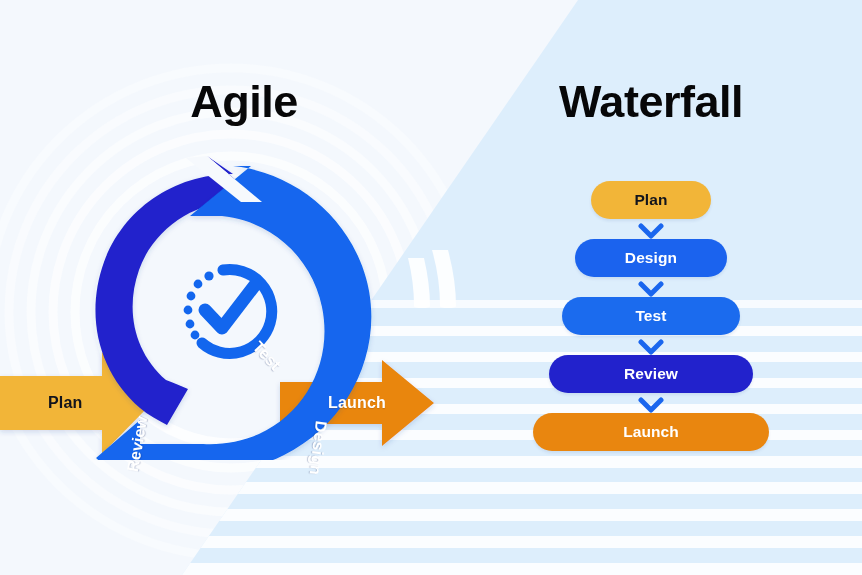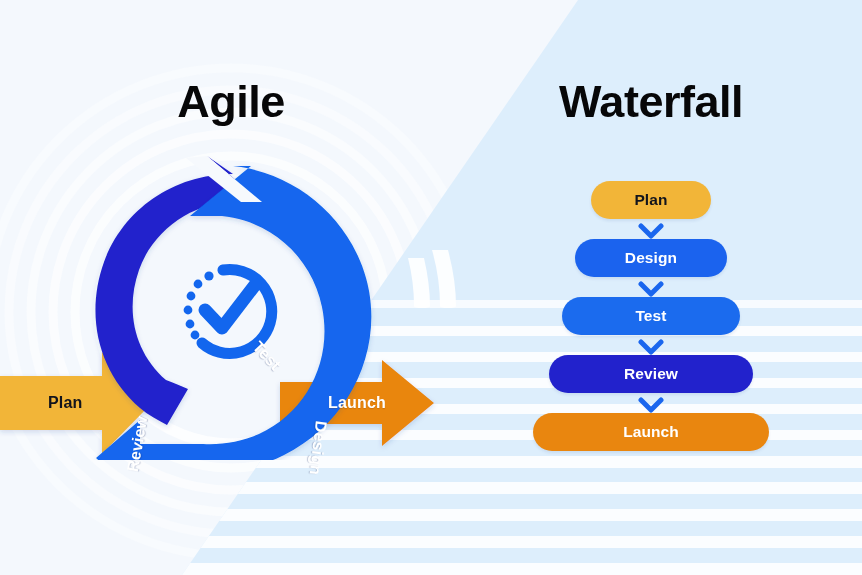--- a/index.html
+++ b/index.html
@@ -29,21 +29,21 @@
 
   
   .title {
     position: absolute;
     font-weight: bold;
     color: #070708;
     letter-spacing: -0.5px;
     white-space: nowrap;
   }
   #title-agile {
-    left: 0;
+    left: 13px;
     top: 74px;
     width: 462px;
     text-align: center;
     font-size: 45px;
     line-height: 56px;
   }
   #title-waterfall {
     left: 430px;
     top: 74px;
     width: 442px;

